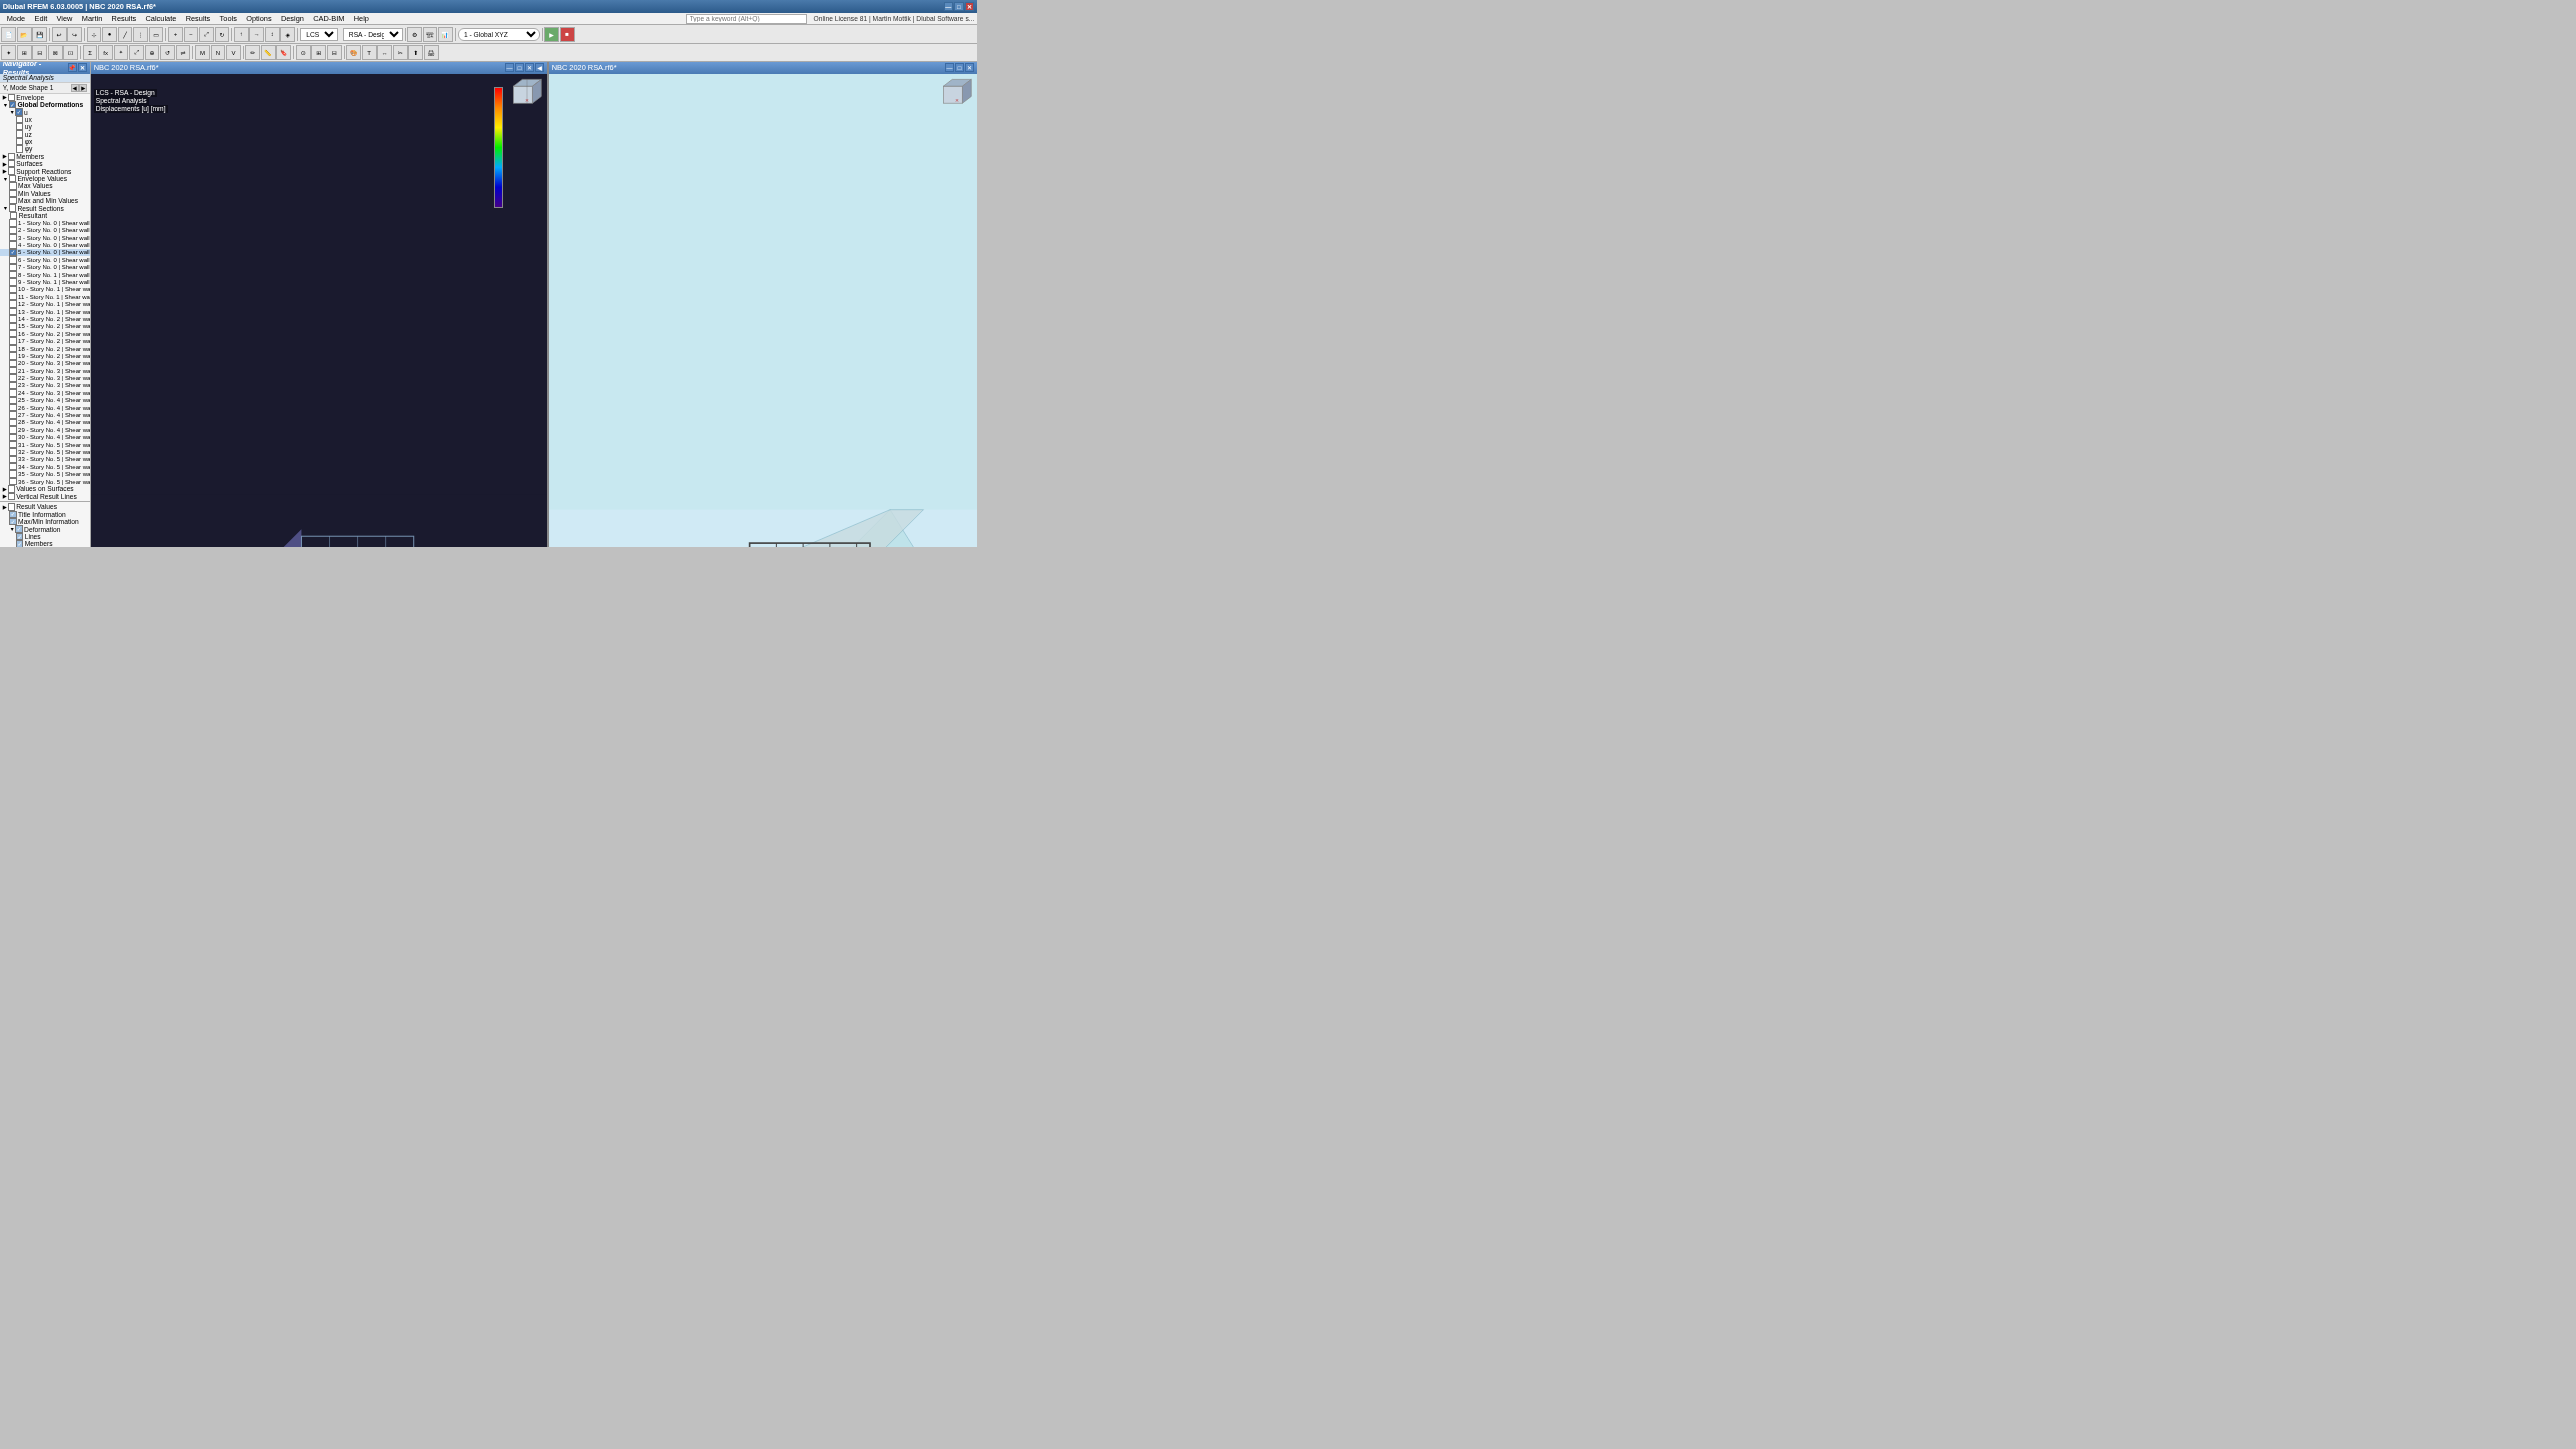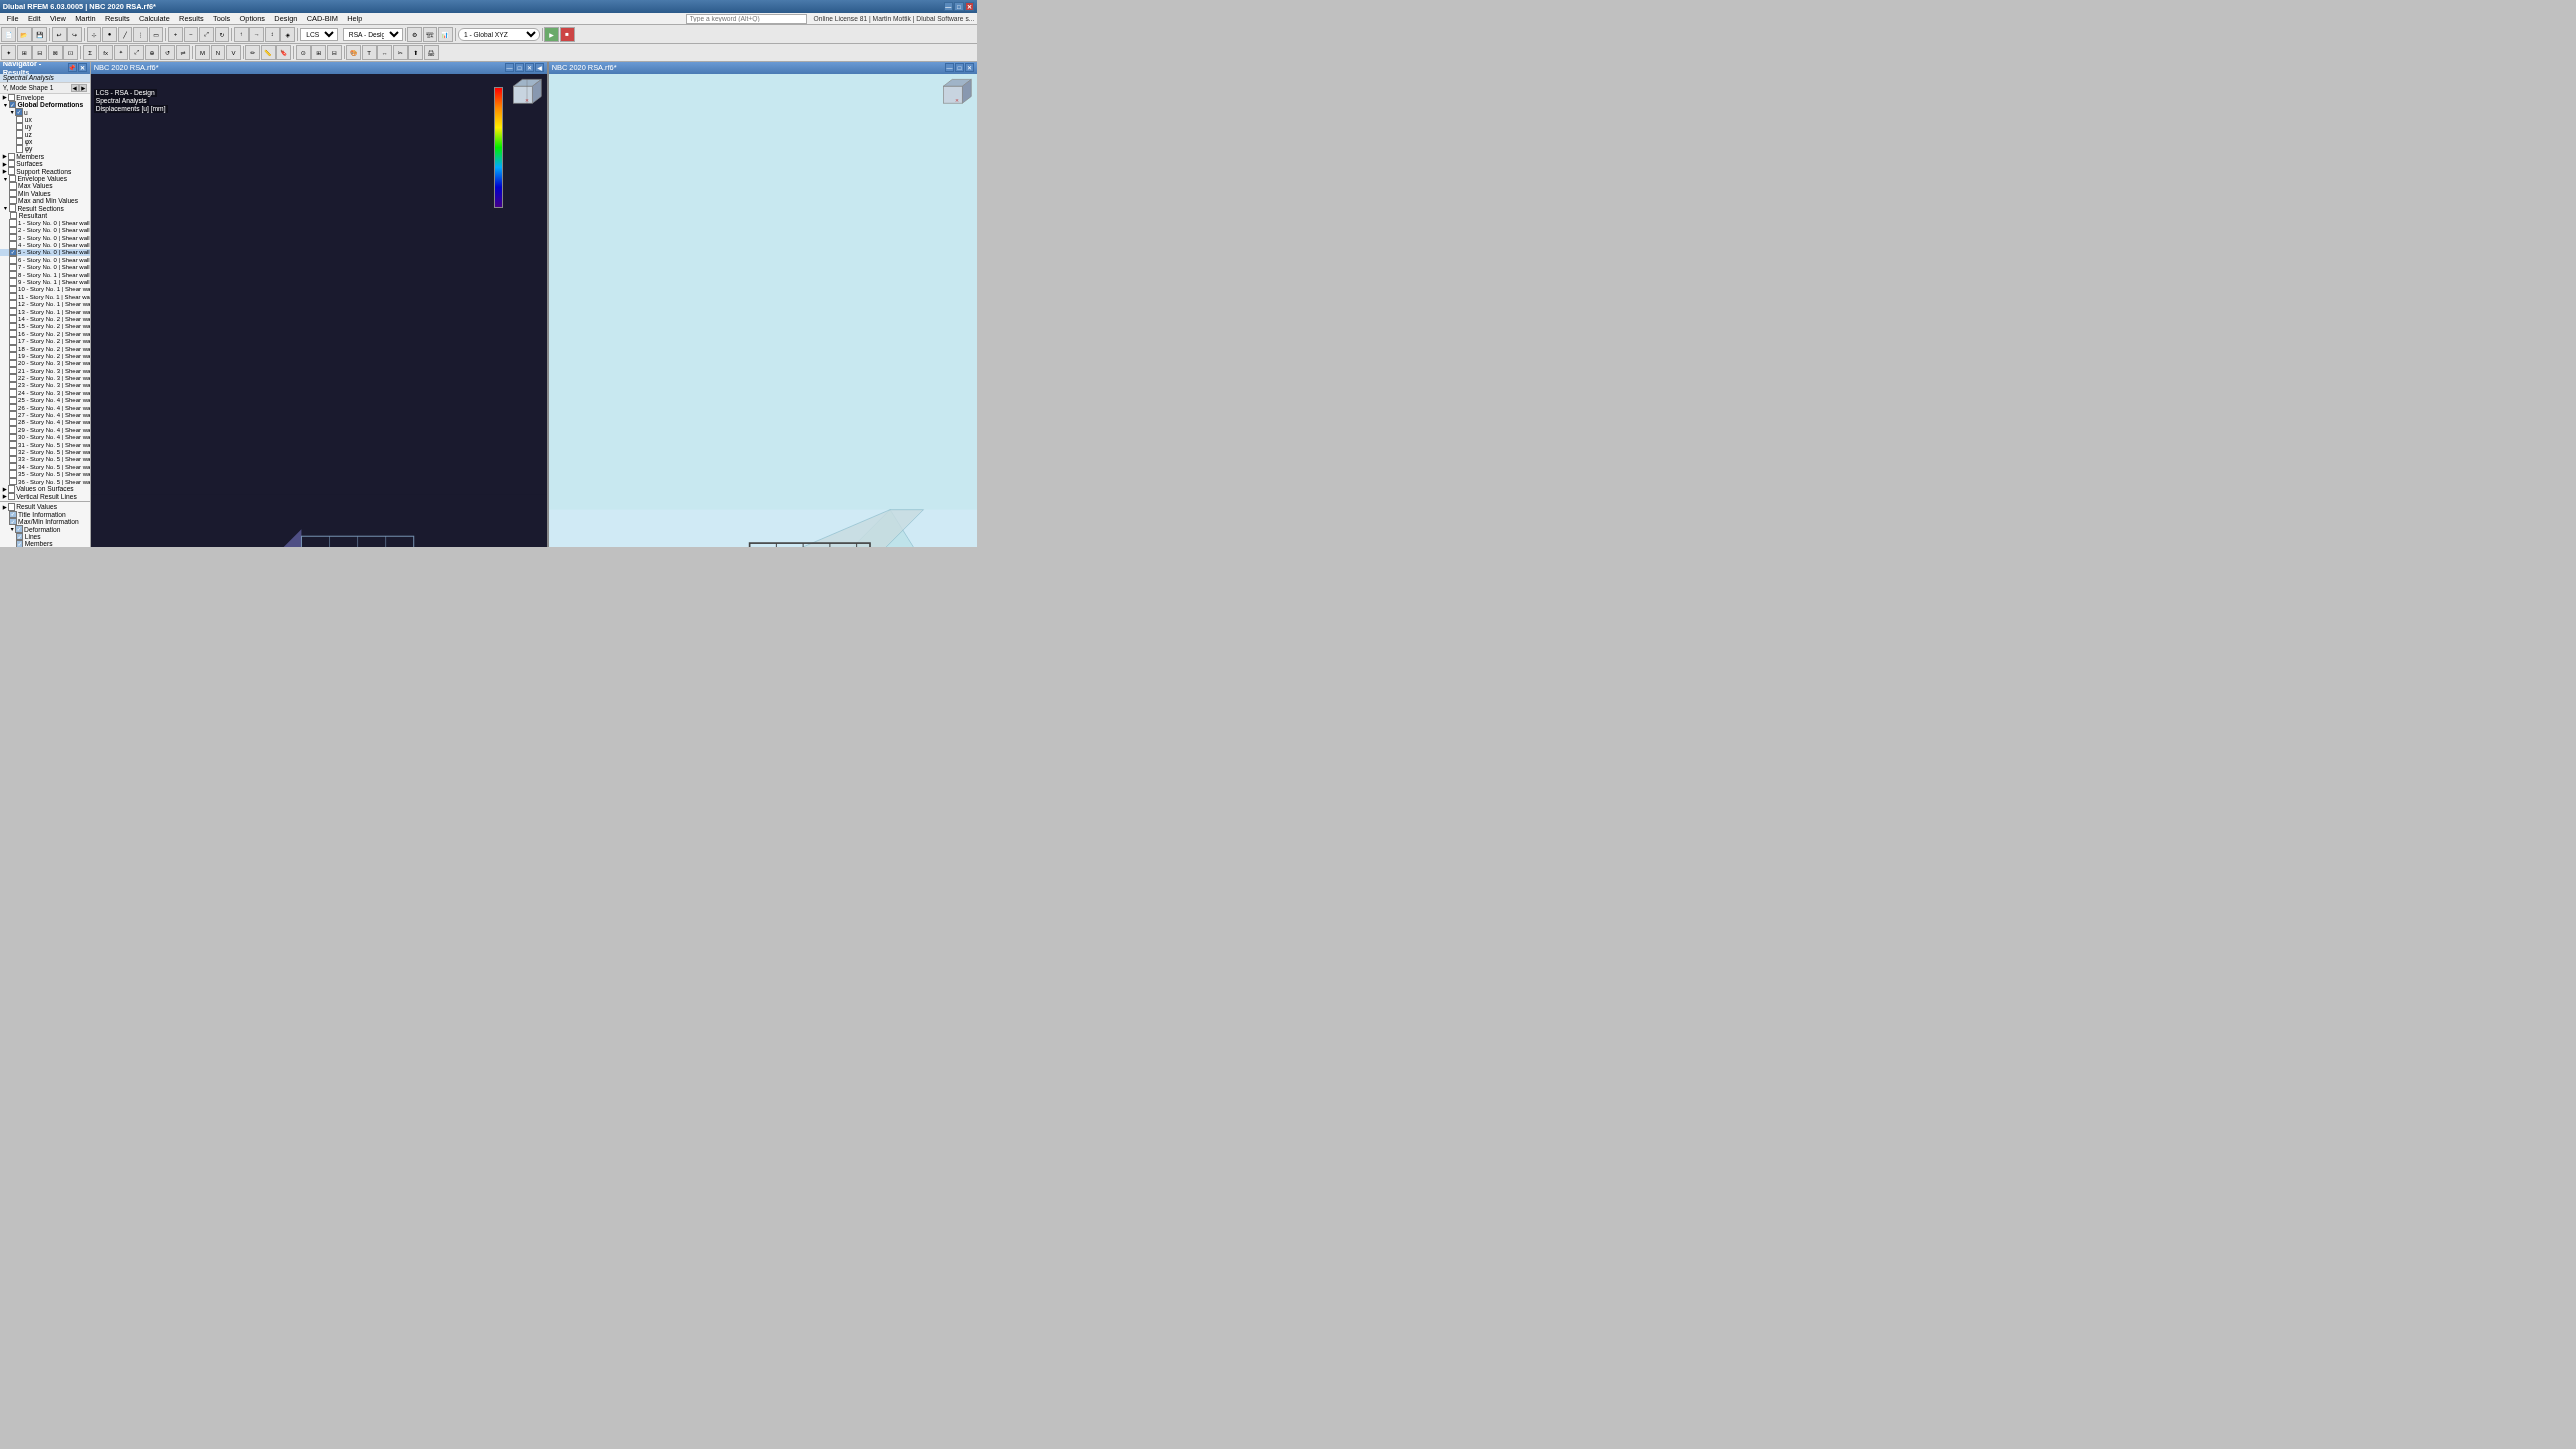--- a/index.html
+++ b/index.html
@@ -493,21 +493,21 @@
 <div id="title-bar">
   <span>Dlubal RFEM 6.03.0005 | NBC 2020 RSA.rf6*</span>
   <div id="title-bar-controls">
     <span>—</span>
     <span>□</span>
     <span style="background:#c04040;">✕</span>
   </div>
 </div>
 
 <div id="menu-bar">
-  <span class="menu-item">File</span>
+  <span class="menu-item">Mode</span>
   <span class="menu-item">Edit</span>
   <span class="menu-item">View</span>
   <span class="menu-item">Martin</span>
   <span class="menu-item">Results</span>
   <span class="menu-item">Calculate</span>
   <span class="menu-item">Results</span>
   <span class="menu-item">Tools</span>
   <span class="menu-item">Options</span>
   <span class="menu-item">Design</span>
   <span class="menu-item">CAD-BIM</span>
@@ -593,21 +593,21 @@
   <div class="tb-btn">↔</div>
   <div class="tb-btn">✂</div>
   <div class="tb-btn">⬆</div>
   <div class="tb-btn">🖨</div>
 </div>
 
 <div id="main-layout" style="height: calc(100vh - 13.4px - 12px - 19px - 17.4px - 12px); display:flex; flex-direction:row; overflow:hidden;">
 
   <div id="navigator">
     <div id="navigator-header">
-      <span style="font-size:7.4px;">Navigator - Results</span>
+      <span style="font-size:7.4px;font-style:italic;">Navigator - Results</span>
       <div id="navigator-header-controls">
         <span>📌</span>
         <span>✕</span>
       </div>
     </div>
 
     <div class="spectral-tag">
       <span>Spectral Analysis</span>
     </div>
 

